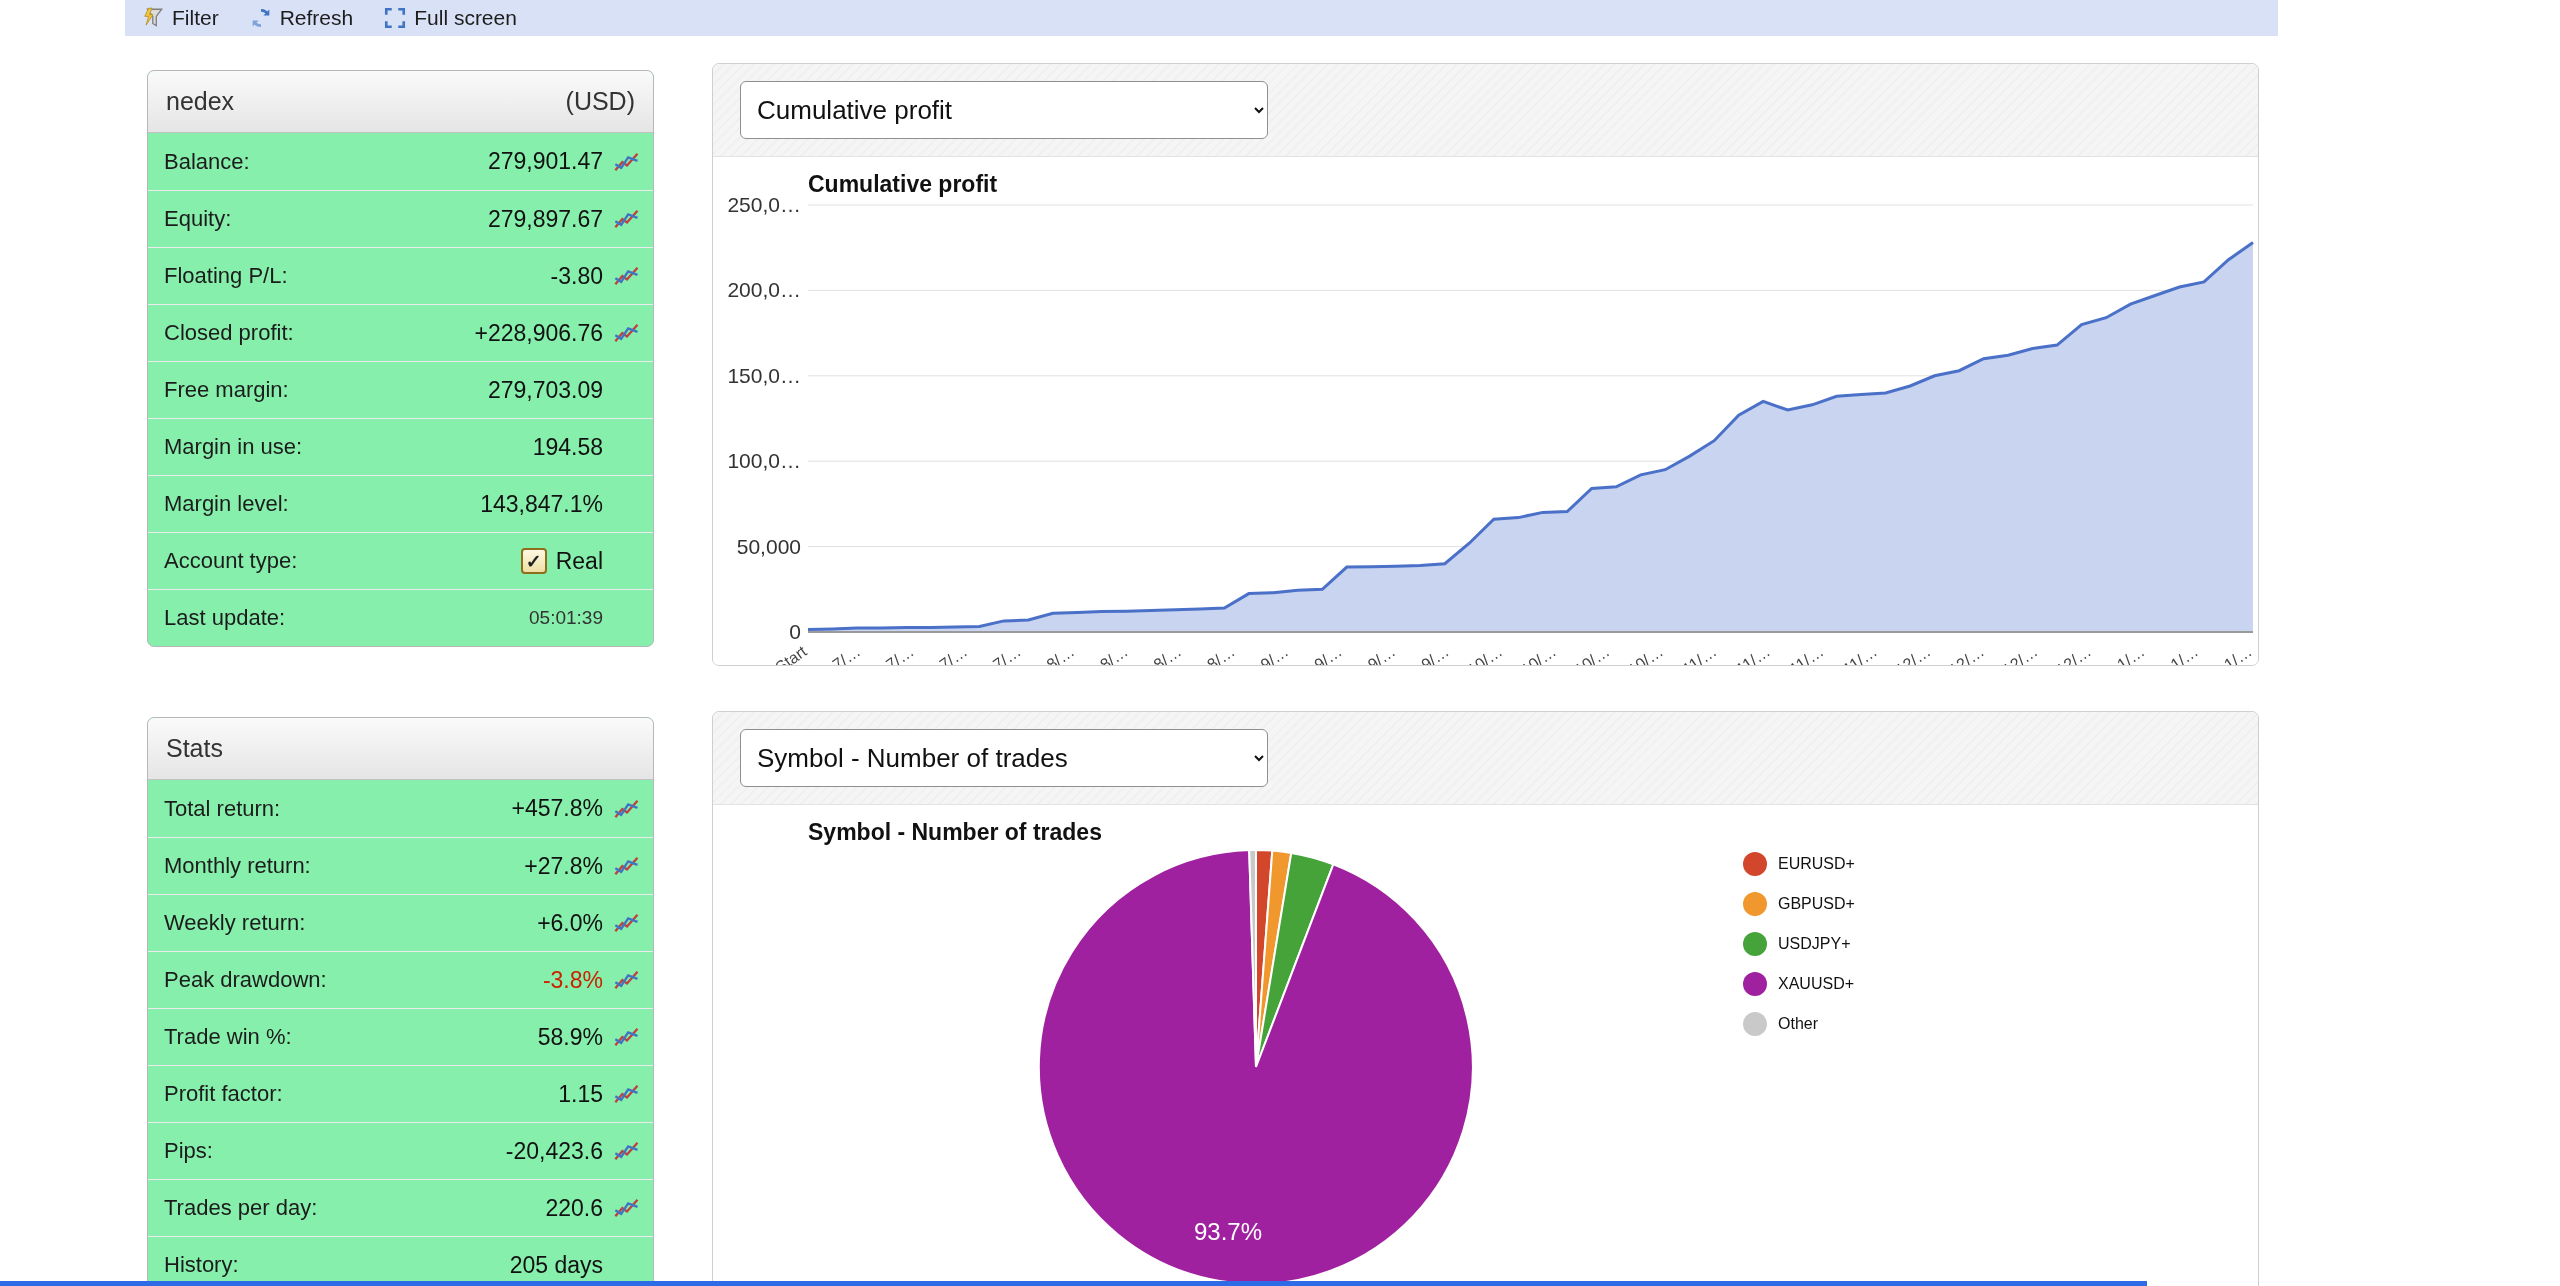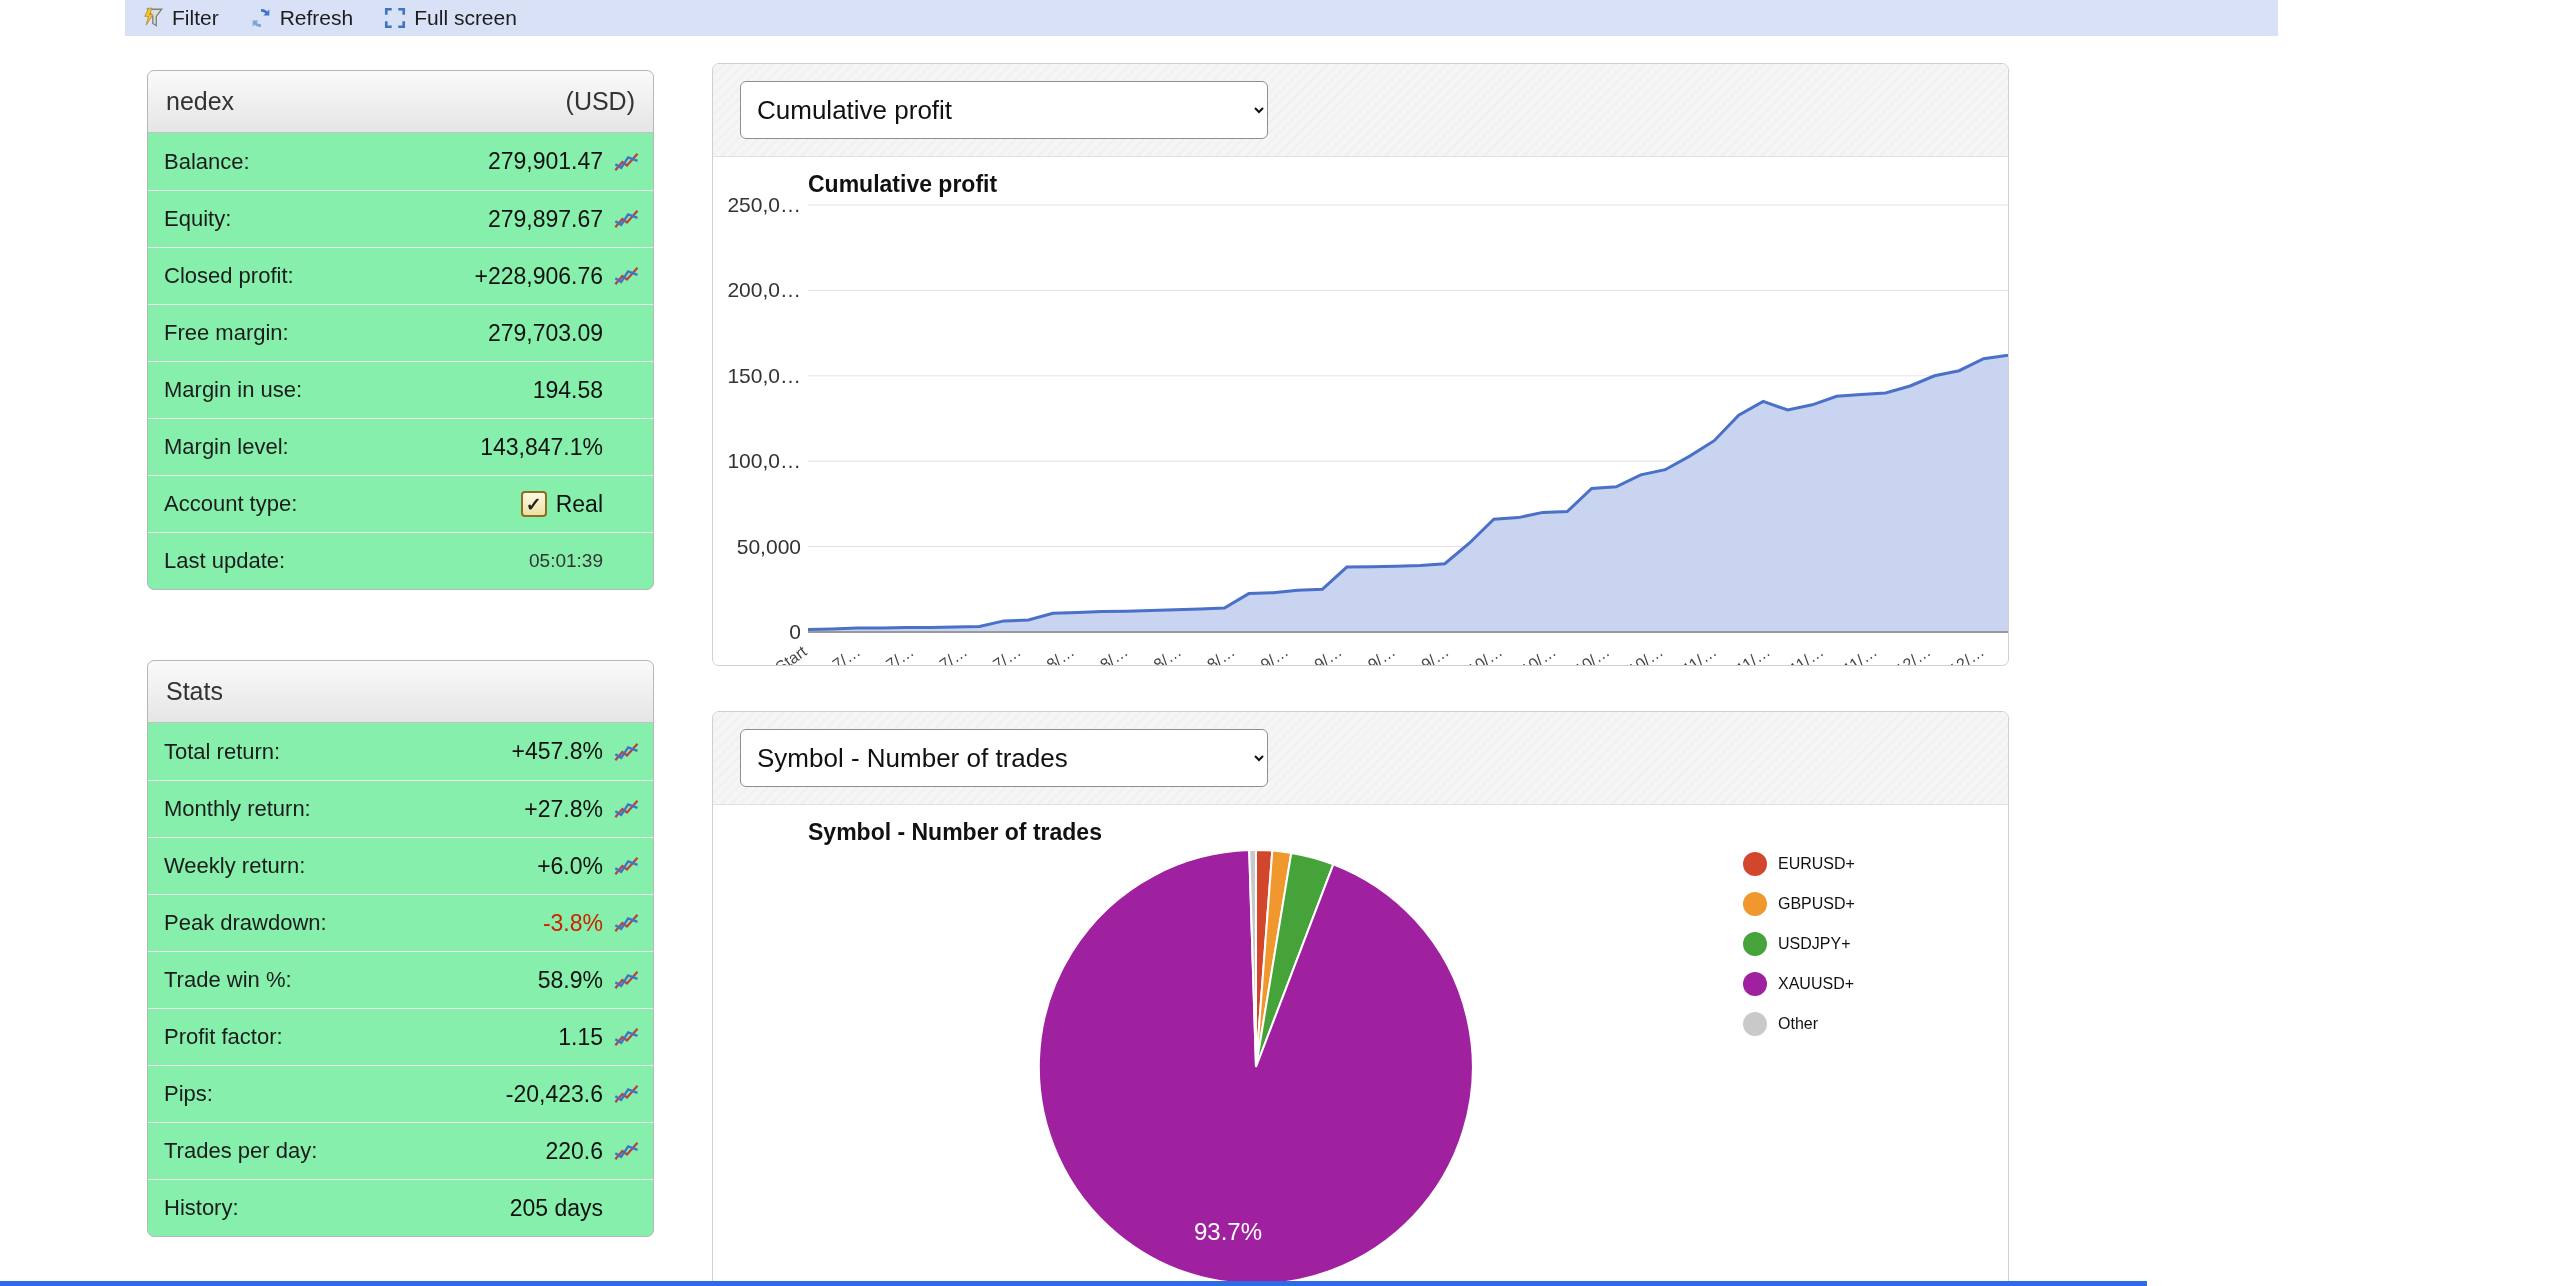--- a/index.html
+++ b/index.html
@@ -45,21 +45,21 @@
   .real-check {
     display:inline-block; width:26px; height:26px; margin-right:9px;
     border:2px solid #8e6d1d; border-radius:4px;
     background:linear-gradient(#fdf8e3,#efdfa5);
     color:#222; font-weight:bold; text-align:center; line-height:23px; font-size:19px;
   }
 
   
   .right-col { position:absolute; left:712px; top:63px; width:1547px; }
   .panel-right {
-    width:1297px; border:1px solid #cfcfcf; border-radius:7px; background:#f5f5f5; overflow:hidden;
+    width:1547px; border:1px solid #cfcfcf; border-radius:7px; background:#f5f5f5; overflow:hidden;
   }
   .panel-right + .panel-right { margin-top:45px; }
   .panel-strip {
     padding:17px 0 17px 27px;
     background:#f5f5f5 repeating-linear-gradient(135deg, rgba(0,0,0,0.018) 0 2px, transparent 2px 7px);
     border-bottom:1px solid #e2e2e2;
   }
   .panel-strip select {
     width:528px; height:58px; font-size:26px; color:#111;
     padding:0 12px; border:1px solid #8f8f8f; border-radius:6px; background:#fff;
@@ -131,20 +131,32 @@
               <svg viewBox="0 0 24 20" width="28" height="24">
                 <polyline points="2,17 8,10 12,13 21,3" fill="none" stroke="#c04040" stroke-width="2"></polyline>
                 <polyline points="2,12 7,15 13,6 21,9" fill="none" stroke="#3f74c4" stroke-width="2"></polyline>
               </svg>
             </span>
           </div>
           <div class="info-row">
             <span>Equity:</span>
             <span class="row-value">
               <span>279,897.67</span>
+            </span>
+            <span class="row-icon">
+              <svg viewBox="0 0 24 20" width="28" height="24">
+                <polyline points="2,17 8,10 12,13 21,3" fill="none" stroke="#c04040" stroke-width="2"></polyline>
+                <polyline points="2,12 7,15 13,6 21,9" fill="none" stroke="#3f74c4" stroke-width="2"></polyline>
+              </svg>
+            </span>
+          </div>
+          <div class="info-row">
+            <span>Floating P/L:</span>
+            <span class="row-value">
+              <span>-3.80</span>
             </span>
             <span class="row-icon">
               <svg viewBox="0 0 24 20" width="28" height="24">
                 <polyline points="2,17 8,10 12,13 21,3" fill="none" stroke="#c04040" stroke-width="2"></polyline>
                 <polyline points="2,12 7,15 13,6 21,9" fill="none" stroke="#3f74c4" stroke-width="2"></polyline>
               </svg>
             </span>
           </div>
           <div class="info-row">
             <span>Closed profit:</span>

